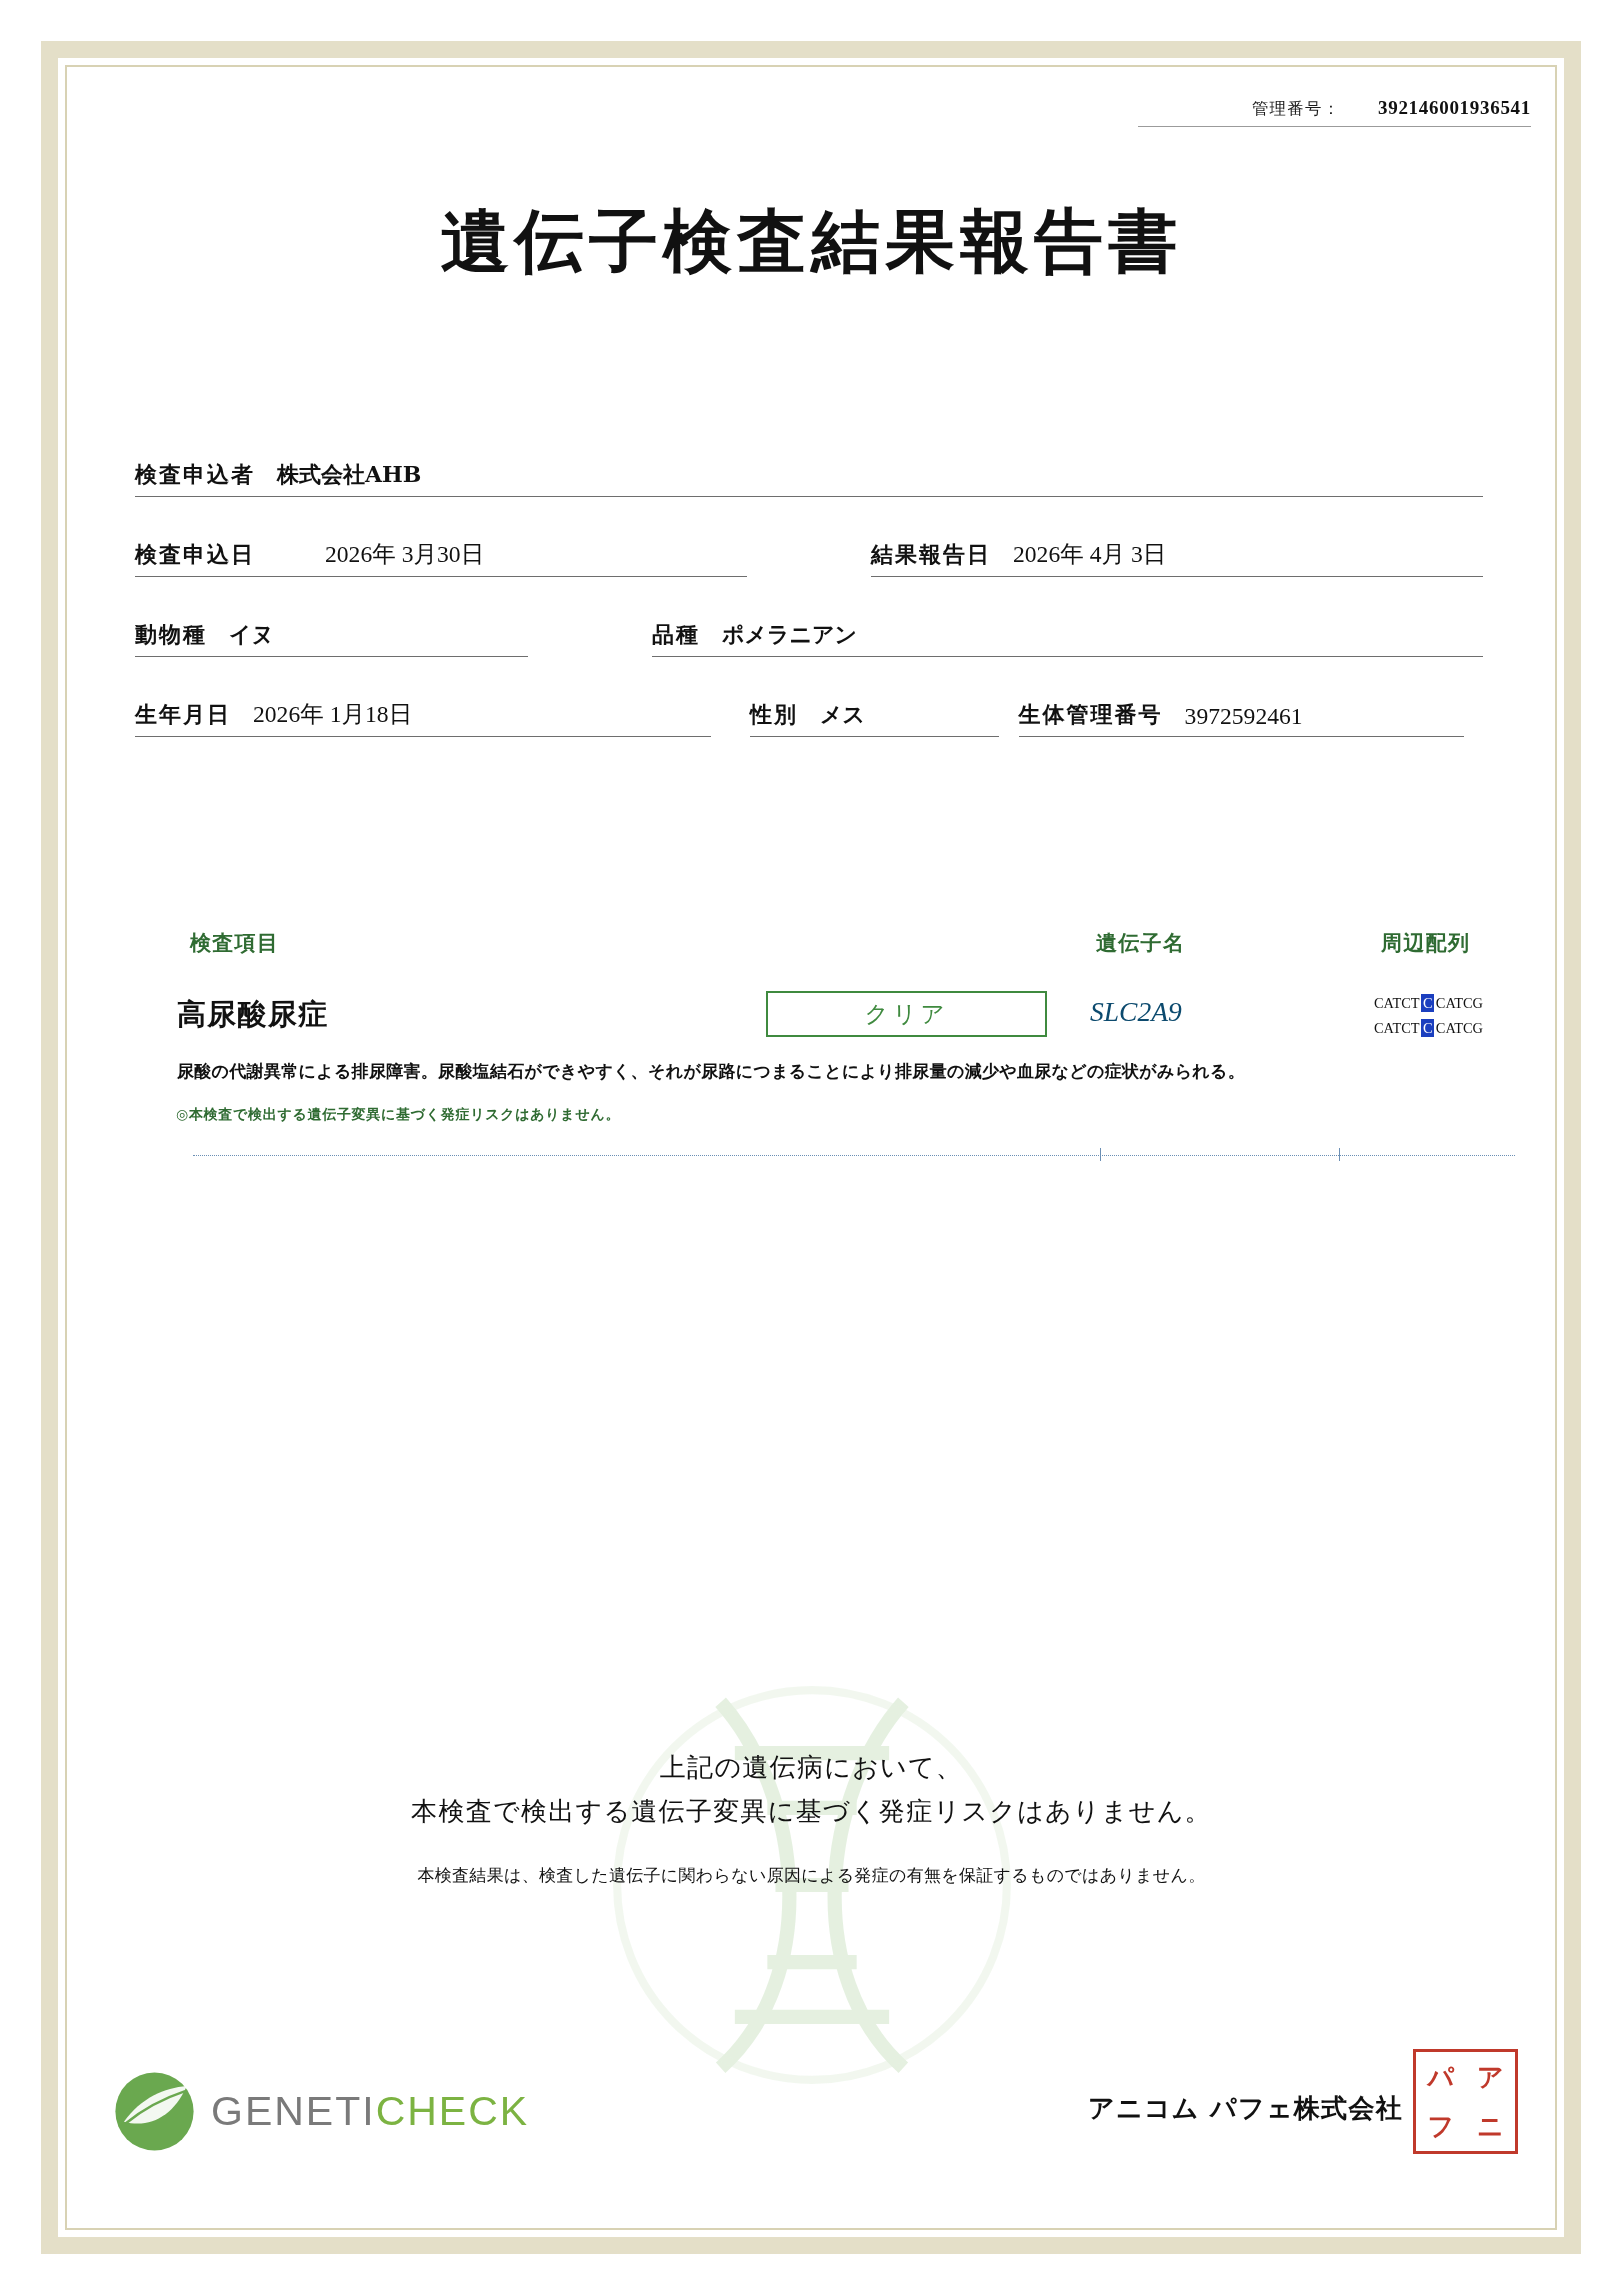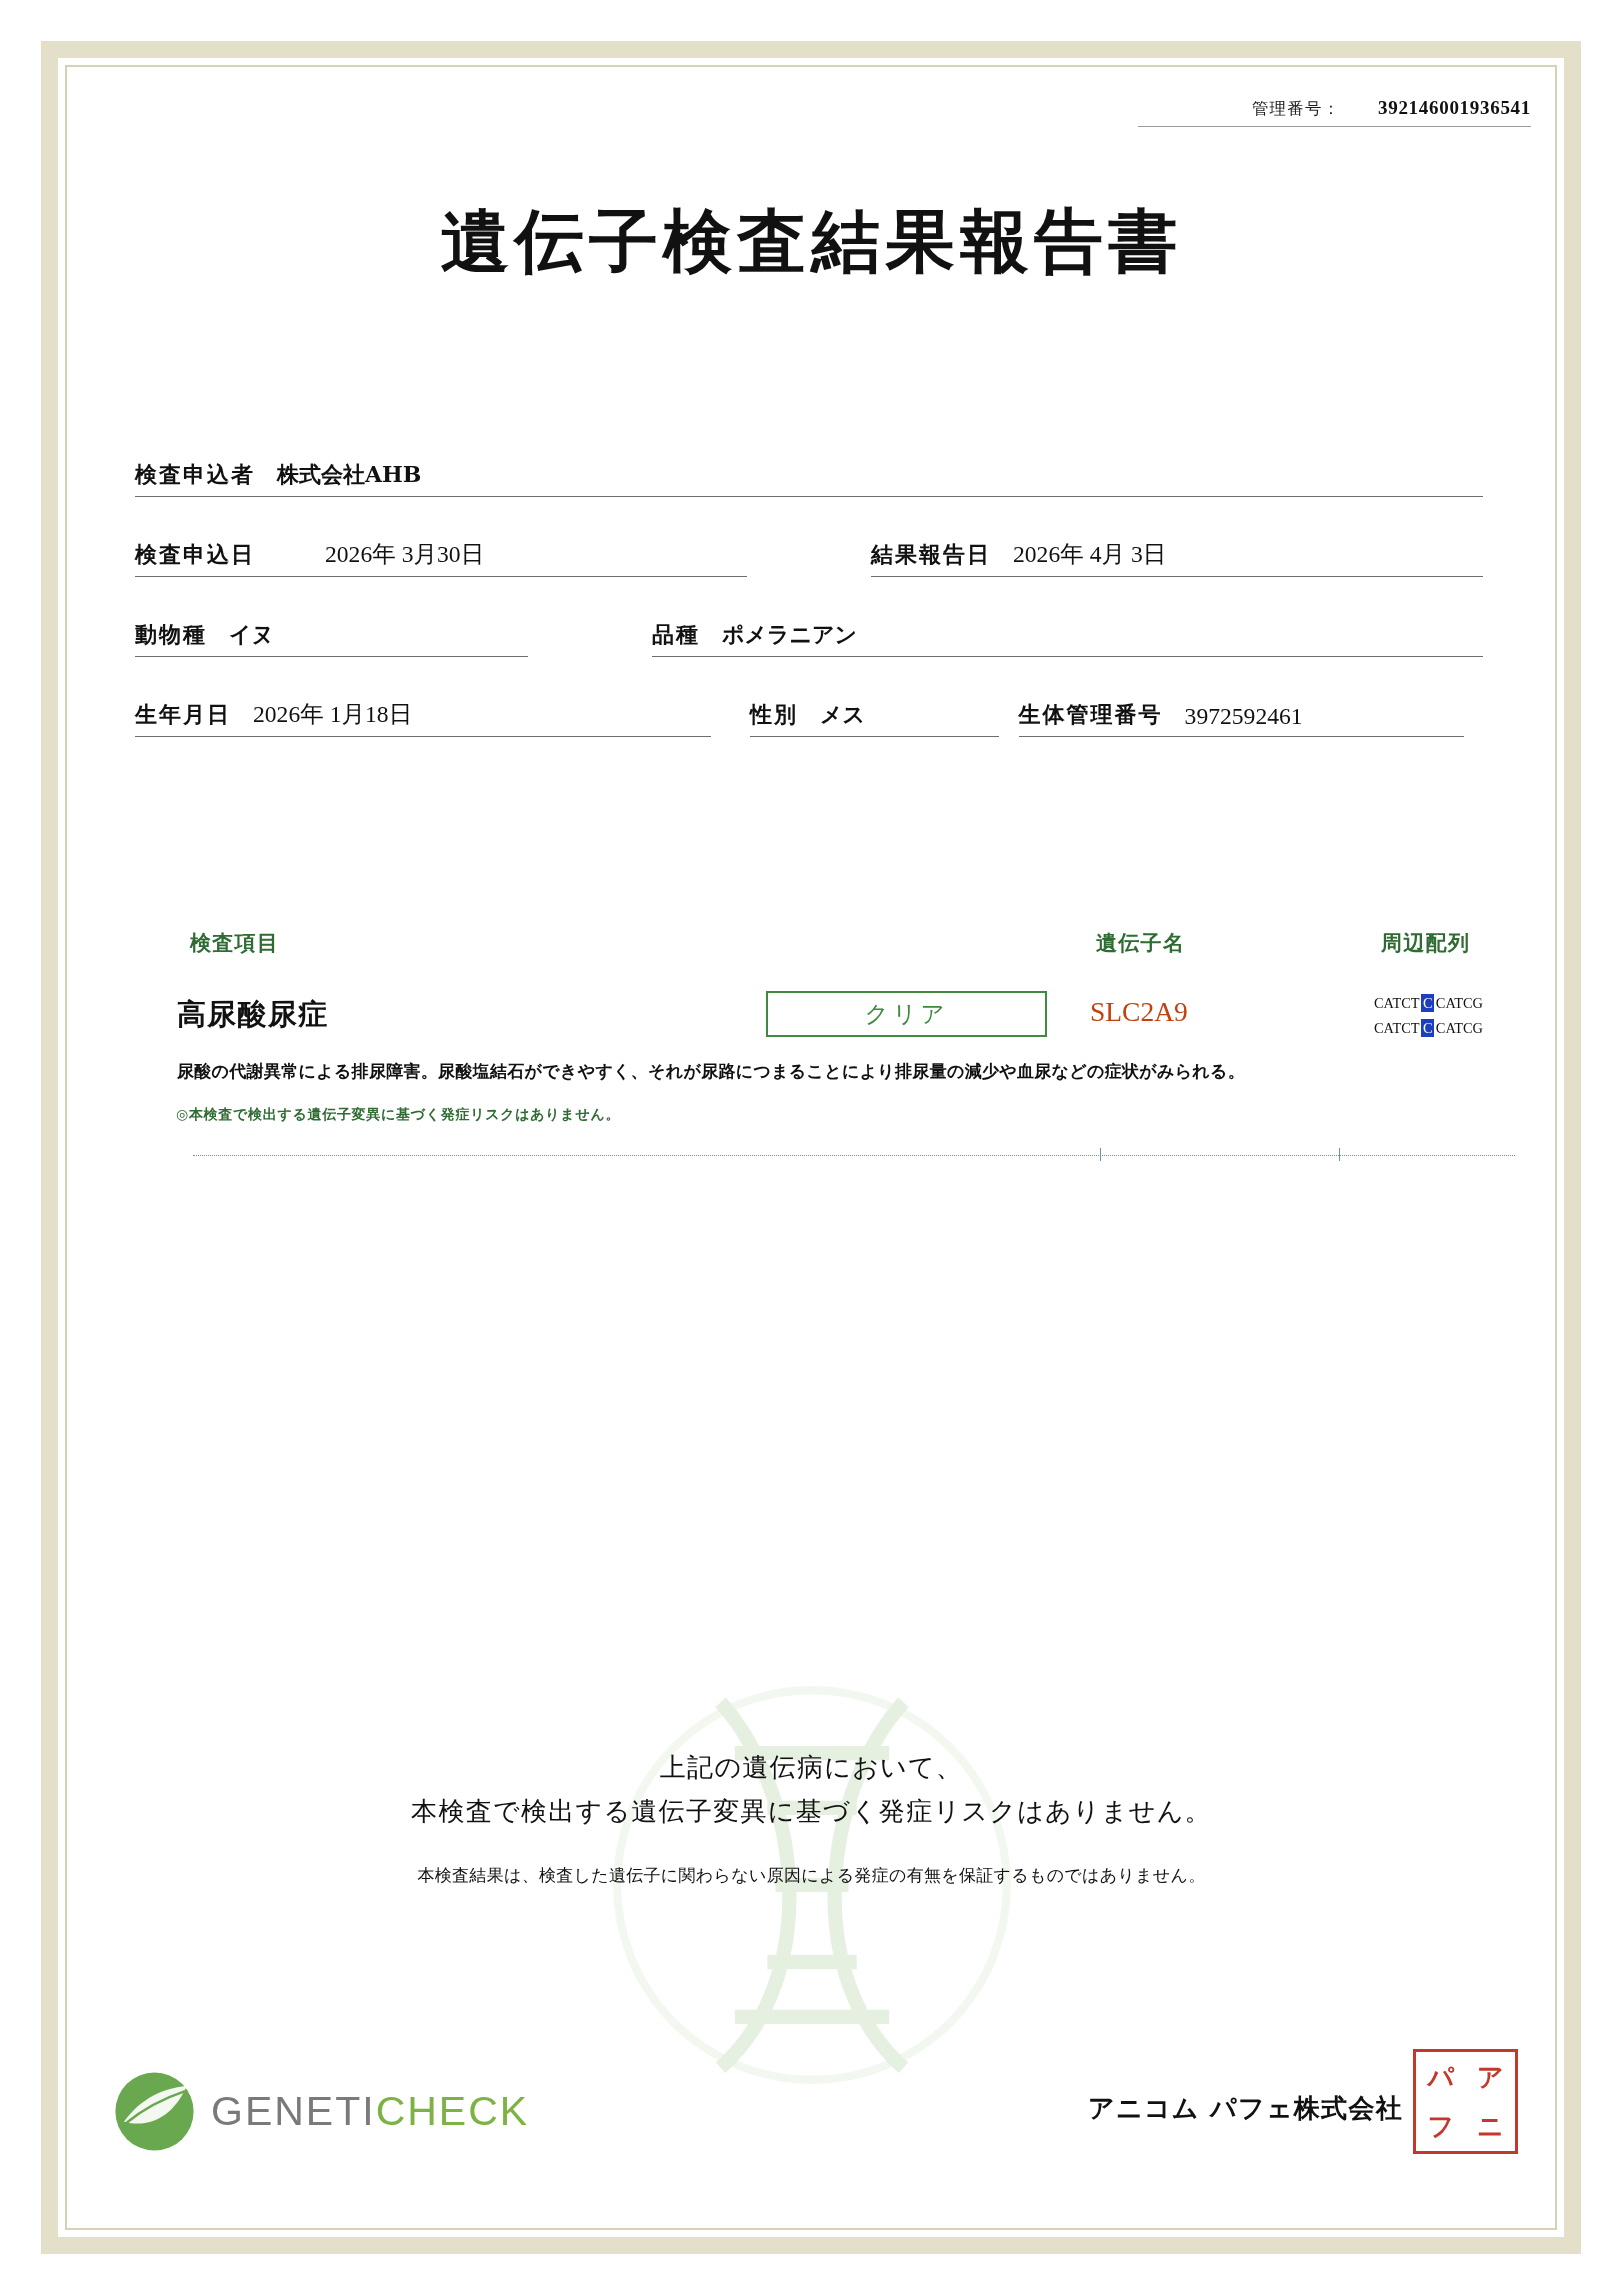--- a/index.html
+++ b/index.html
@@ -168,22 +168,23 @@
     font-size: 23.6px;
     color: #3f8a3f;
     letter-spacing: 3.9px;
     font-family: "DejaVu Serif", serif;
   }
   .genename {
     position: absolute;
     left: 998px;
     top: 911px;
     font-size: 27.5px;
-    color: #c2410c;
+    color: #0c4a6e;
     font-family: "Liberation Serif", serif;
+    font-style: italic;
   }
   .seqwrap {
     position: absolute;
     left: 1263px;
     top: 910px;
     width: 164px;
   }
   .seqline {
     font-family: "Liberation Serif", serif;
     font-size: 14.4px;

